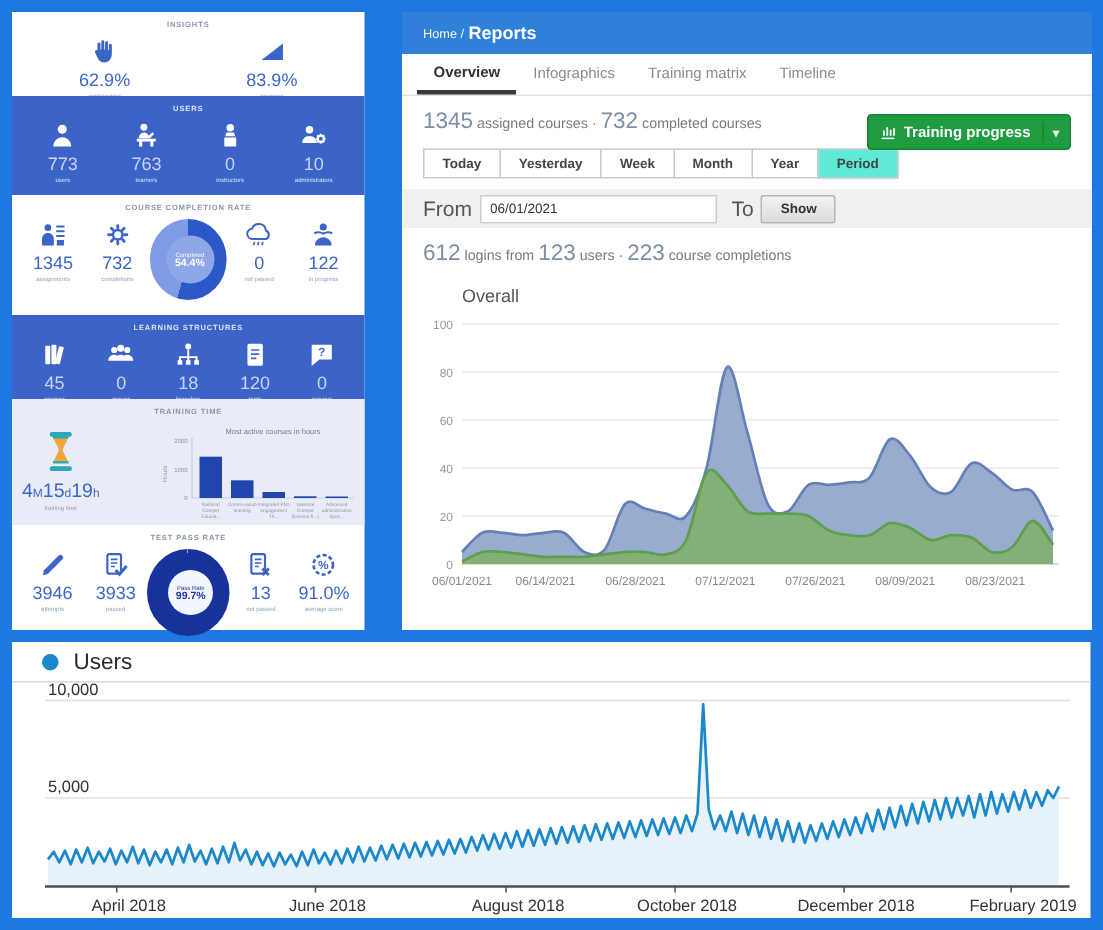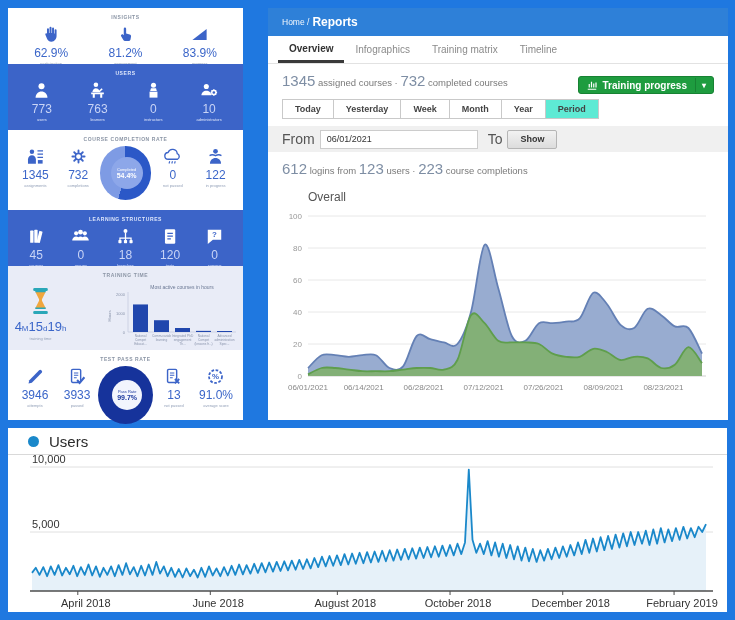--- a/index.html
+++ b/index.html
@@ -39,21 +39,21 @@
   .rp-header{height:28px;background:#2e80d8;color:#fff;display:flex;align-items:center;padding-left:14px;flex:none;}
   .bc-home{font-size:8.5px;margin-right:3px;opacity:.95;cursor:pointer;}
   .bc-cur{font-size:12px;font-weight:bold;}
   .rp-tabs{height:27px;border-bottom:1px solid #e2e2e2;display:flex;align-items:stretch;padding-left:10px;flex:none;}
   .rp-tab{font-size:10px;color:#8a8a8a;display:flex;align-items:center;padding:0 11px;cursor:pointer;box-sizing:border-box;}
   .rp-tab.active{color:#333;font-weight:bold;border-bottom:3px solid #3a3a3a;}
   .rp-stats{position:relative;padding:7px 14px 4px 14px;flex:none;}
   .stat-line{line-height:19px;}
   .stat-line .num{font-size:15px;color:#7e8ea4;}
   .stat-line .txt{font-size:9.5px;color:#7a7a7a;}
-  .tp-btn{position:absolute;right:14px;top:12px;background:#1e9c3f;border:1px solid #178233;color:#fff;border-radius:3px;height:18px;display:flex;align-items:center;font-size:10px;font-weight:bold;padding:0 7px;cursor:pointer;font-family:"Liberation Sans",sans-serif;}
+  .tp-btn{position:absolute;right:14px;top:12px;background:#1e9c3f;border:1px solid #178233;color:#fff;border-radius:3px;height:24px;display:flex;align-items:center;font-size:10px;font-weight:bold;padding:0 7px;cursor:pointer;font-family:"Liberation Sans",sans-serif;}
   .tp-btn svg{width:12px;height:12px;margin-right:5px;}
   .tp-div{width:1px;height:14px;background:#178233;margin:0 6px 0 8px;}
   .tp-caret{font-size:8px;}
   .rp-filters{padding:3px 14px 0 14px;display:flex;flex:none;}
   .seg-btn{height:20px;background:#fff;border:1px solid #c9c9c9;font-size:9px;font-weight:bold;color:#444;padding:0 12px;margin-right:-1px;cursor:pointer;font-family:"Liberation Sans",sans-serif;}
   .seg-btn.active{background:#5eead4;}
   .rp-datebar{margin-top:7px;background:#f0f0f0;height:26px;display:flex;align-items:center;padding:0 14px;flex:none;}
   .db-label{font-size:14px;color:#555;margin-right:5px;}
   .db-input{width:148px;height:15px;border:1px solid #ccc;font-size:9px;color:#333;padding-left:6px;margin-right:10px;font-family:"Liberation Sans",sans-serif;}
   .show-btn{height:19px;background:linear-gradient(#f2f2f2,#dcdcdc);border:1px solid #b5b5b5;border-radius:2px;font-size:9px;font-weight:bold;color:#333;padding:0 12px;cursor:pointer;font-family:"Liberation Sans",sans-serif;}
@@ -78,29 +78,20 @@
         <div class="sec-title">INSIGHTS</div>
         <div class="stat-row">
           <div class="stat">
             <span class="icon">
               <svg viewBox="0 0 24 24">
                 <path d="M6.3 11.2V5.4a1.25 1.25 0 0 1 2.5 0v4.8h.7V3.6a1.25 1.25 0 0 1 2.5 0v6.6h.7V4.4a1.25 1.25 0 0 1 2.5 0v6.4h.7V6.6a1.25 1.25 0 0 1 2.5 0v7c0 4-2.5 7.4-6.5 7.4-3 0-4.7-1.7-5.8-4.3l-1.8-4.3c-.4-1 .3-1.9 1.2-1.9.4 0 .8.2 1 .7z"></path>
               </svg>
             </span>
             <span class="val">62.9%</span>
             <span class="lbl">participation</span>
-          </div>
-          <div class="stat">
-            <span class="icon">
-              <svg viewBox="0 0 24 24">
-                <path d="M9.8 13V4.6a1.5 1.5 0 0 1 3 0v6.2l4.6 1.2c1.1.3 1.8 1.3 1.6 2.4l-.7 3.8c-.2 1.1-1.2 1.9-2.3 1.9h-4.6c-.9 0-1.7-.5-2.1-1.2l-2.8-4.6c-.5-.9-.2-2 .8-2.4.6-.3 1.3-.1 1.8.4z"></path>
-              </svg>
-            </span>
-            <span class="val">81.2%</span>
-            <span class="lbl">engagement</span>
           </div>
           <div class="stat">
             <span class="icon">
               <svg viewBox="0 0 24 24">
                 <path d="M3 19L21 5v14z"></path>
               </svg>
             </span>
             <span class="val">83.9%</span>
             <span class="lbl">progress</span>
           </div>

